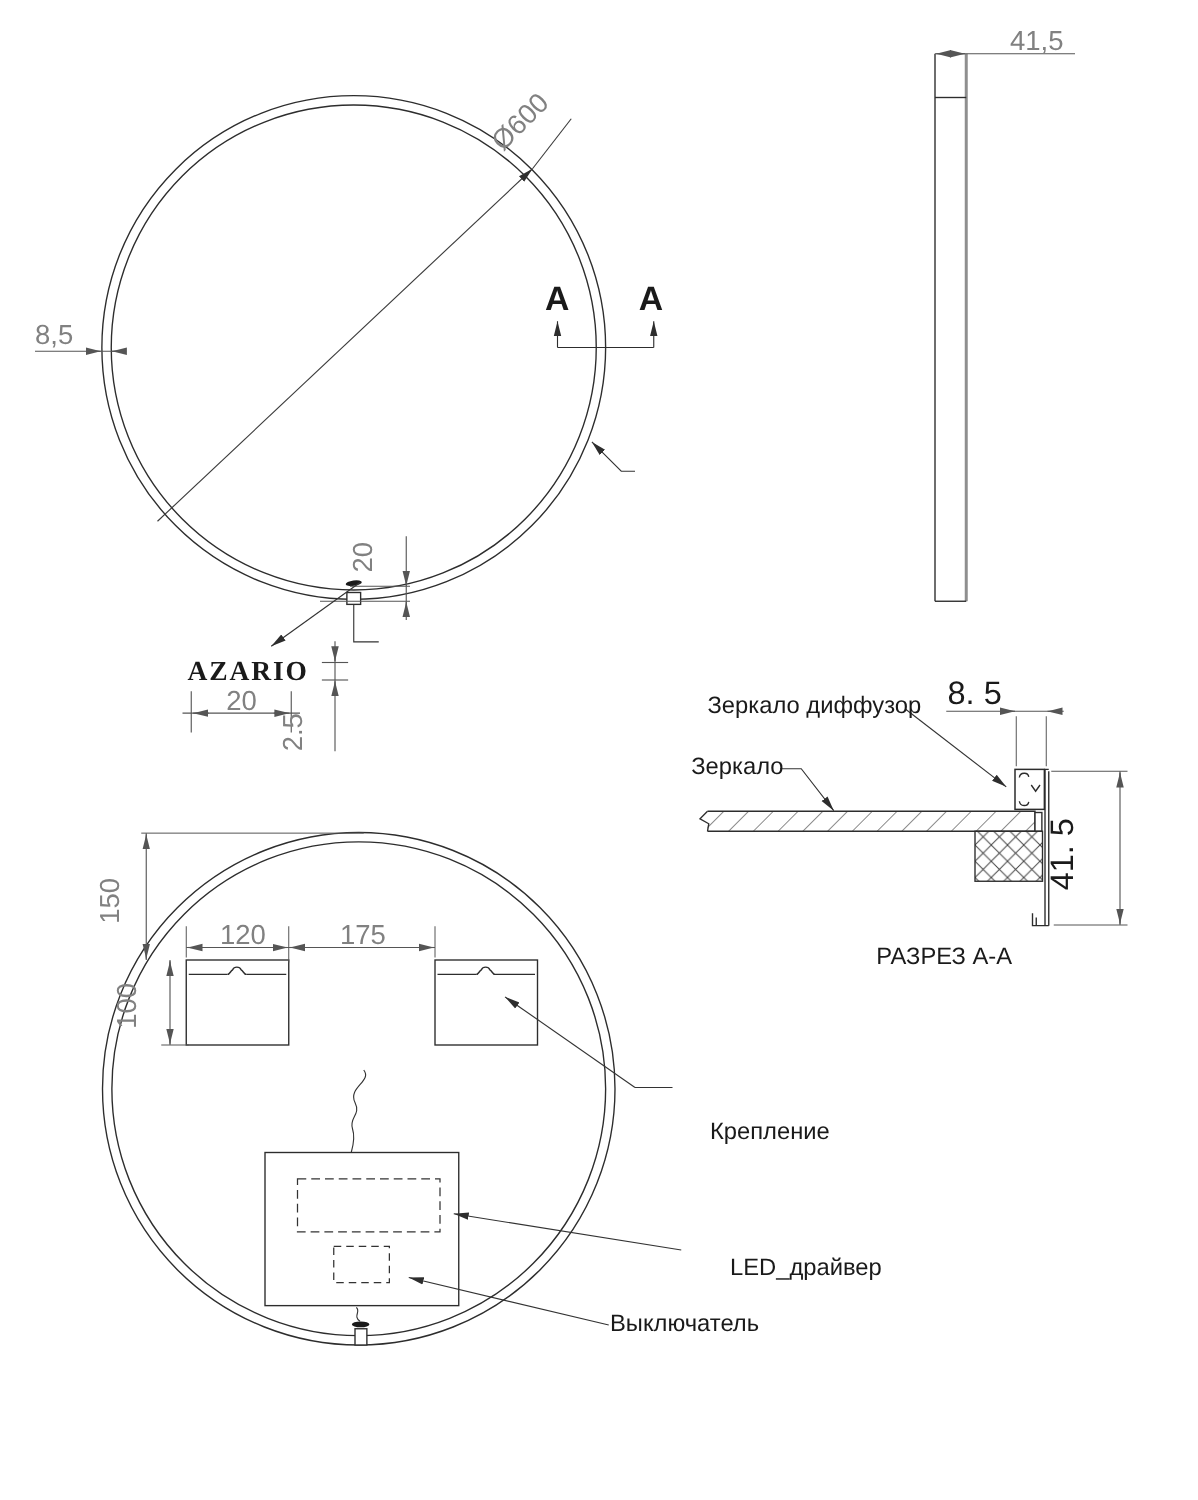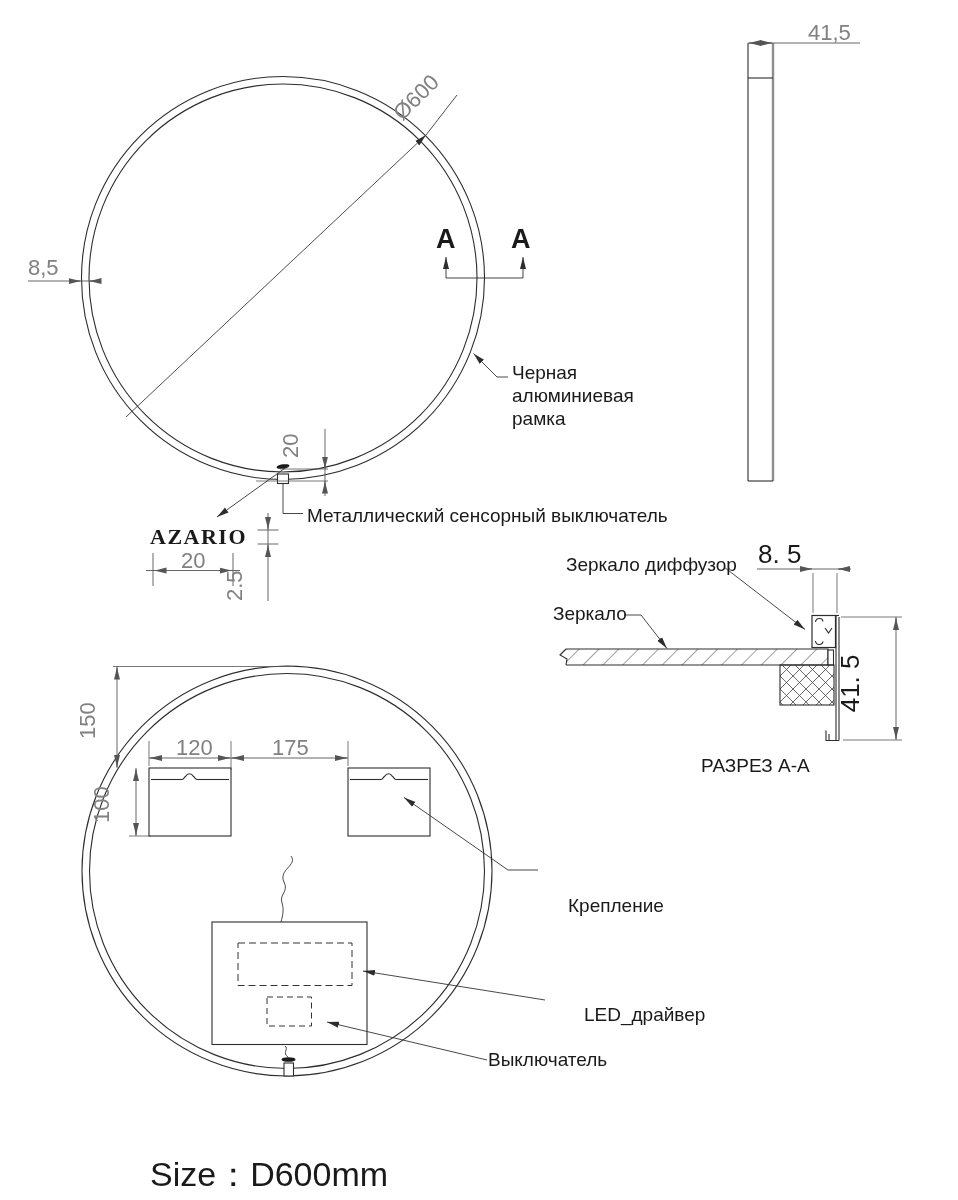--- a/index.html
+++ b/index.html
@@ -179,40 +179,35 @@
       <line x1="508" y1="870" x2="538" y2="870" stroke="#333"></line>
       <line x1="545" y1="1000" x2="363" y2="971" stroke="#333" marker-end="url(#arrB)"></line>
       <line x1="487" y1="1060" x2="327" y2="1022" stroke="#333" marker-end="url(#arrB)"></line>
     </g>
   </svg>
 
   <div class="txt dim gray rot45" style="left:406px; top:100px;">Ø600</div>
   <div class="txt alabel" style="left:436px; top:224px;">A</div>
   <div class="txt alabel" style="left:511px; top:224px;">A</div>
   <div class="txt dim gray" style="left:28px; top:255px;text-align:right;">8,5</div>
-  <div class="txt lbl multiline" style="left:512px; top:361px;">Черная
-алюминиевая
-рамка</div>
   <div class="txt dim gray rot90" style="left:302px; top:435px;">20</div>
-  <div class="txt lbl" style="left:307px; top:505px;">Металлический сенсорный выключатель</div>
   <div class="txt logo" style="left:150px; top:524px;">AZARIO</div>
   <div class="txt dim gray" style="left:181px; top:548px;">20</div>
   <div class="txt dim gray rot90" style="left:246px; top:578px;">2.5</div>
 
   <div class="txt dim gray" style="left:808px; top:20px;">41,5</div>
 
   <div class="txt lbl" style="left:566px; top:554px;">Зеркало диффузор</div>
   <div class="txt big" style="left:758px; top:540px;">8. 5</div>
   <div class="txt lbl" style="left:553px; top:603px;">Зеркало</div>
   <div class="txt big rot90" style="left:864px; top:685px;">41. 5</div>
   <div class="txt lbl" style="left:653px; top:755px;margin-left:48px;">РАЗРЕЗ А-А</div>
 
   <div class="txt dim gray rot90" style="left:99px; top:716px;">150</div>
   <div class="txt dim gray" style="left:176px; top:735px;">120</div>
   <div class="txt dim gray" style="left:272px; top:735px;">175</div>
   <div class="txt dim gray rot90" style="left:113px; top:800px;">100</div>
   <div class="txt lbl" style="left:568px; top:859px;margin-top:36px;">Крепление</div>
   <div class="txt lbl" style="left:547px; top:1004px;margin-left:37px;">LED_драйвер</div>
   <div class="txt lbl" style="left:488px; top:1049px;">Выключатель</div>
 
-  <div class="txt footer" style="left:150px; top:1155px;">Size：D600mm</div>
 
 </div>
 
 </body></html>

